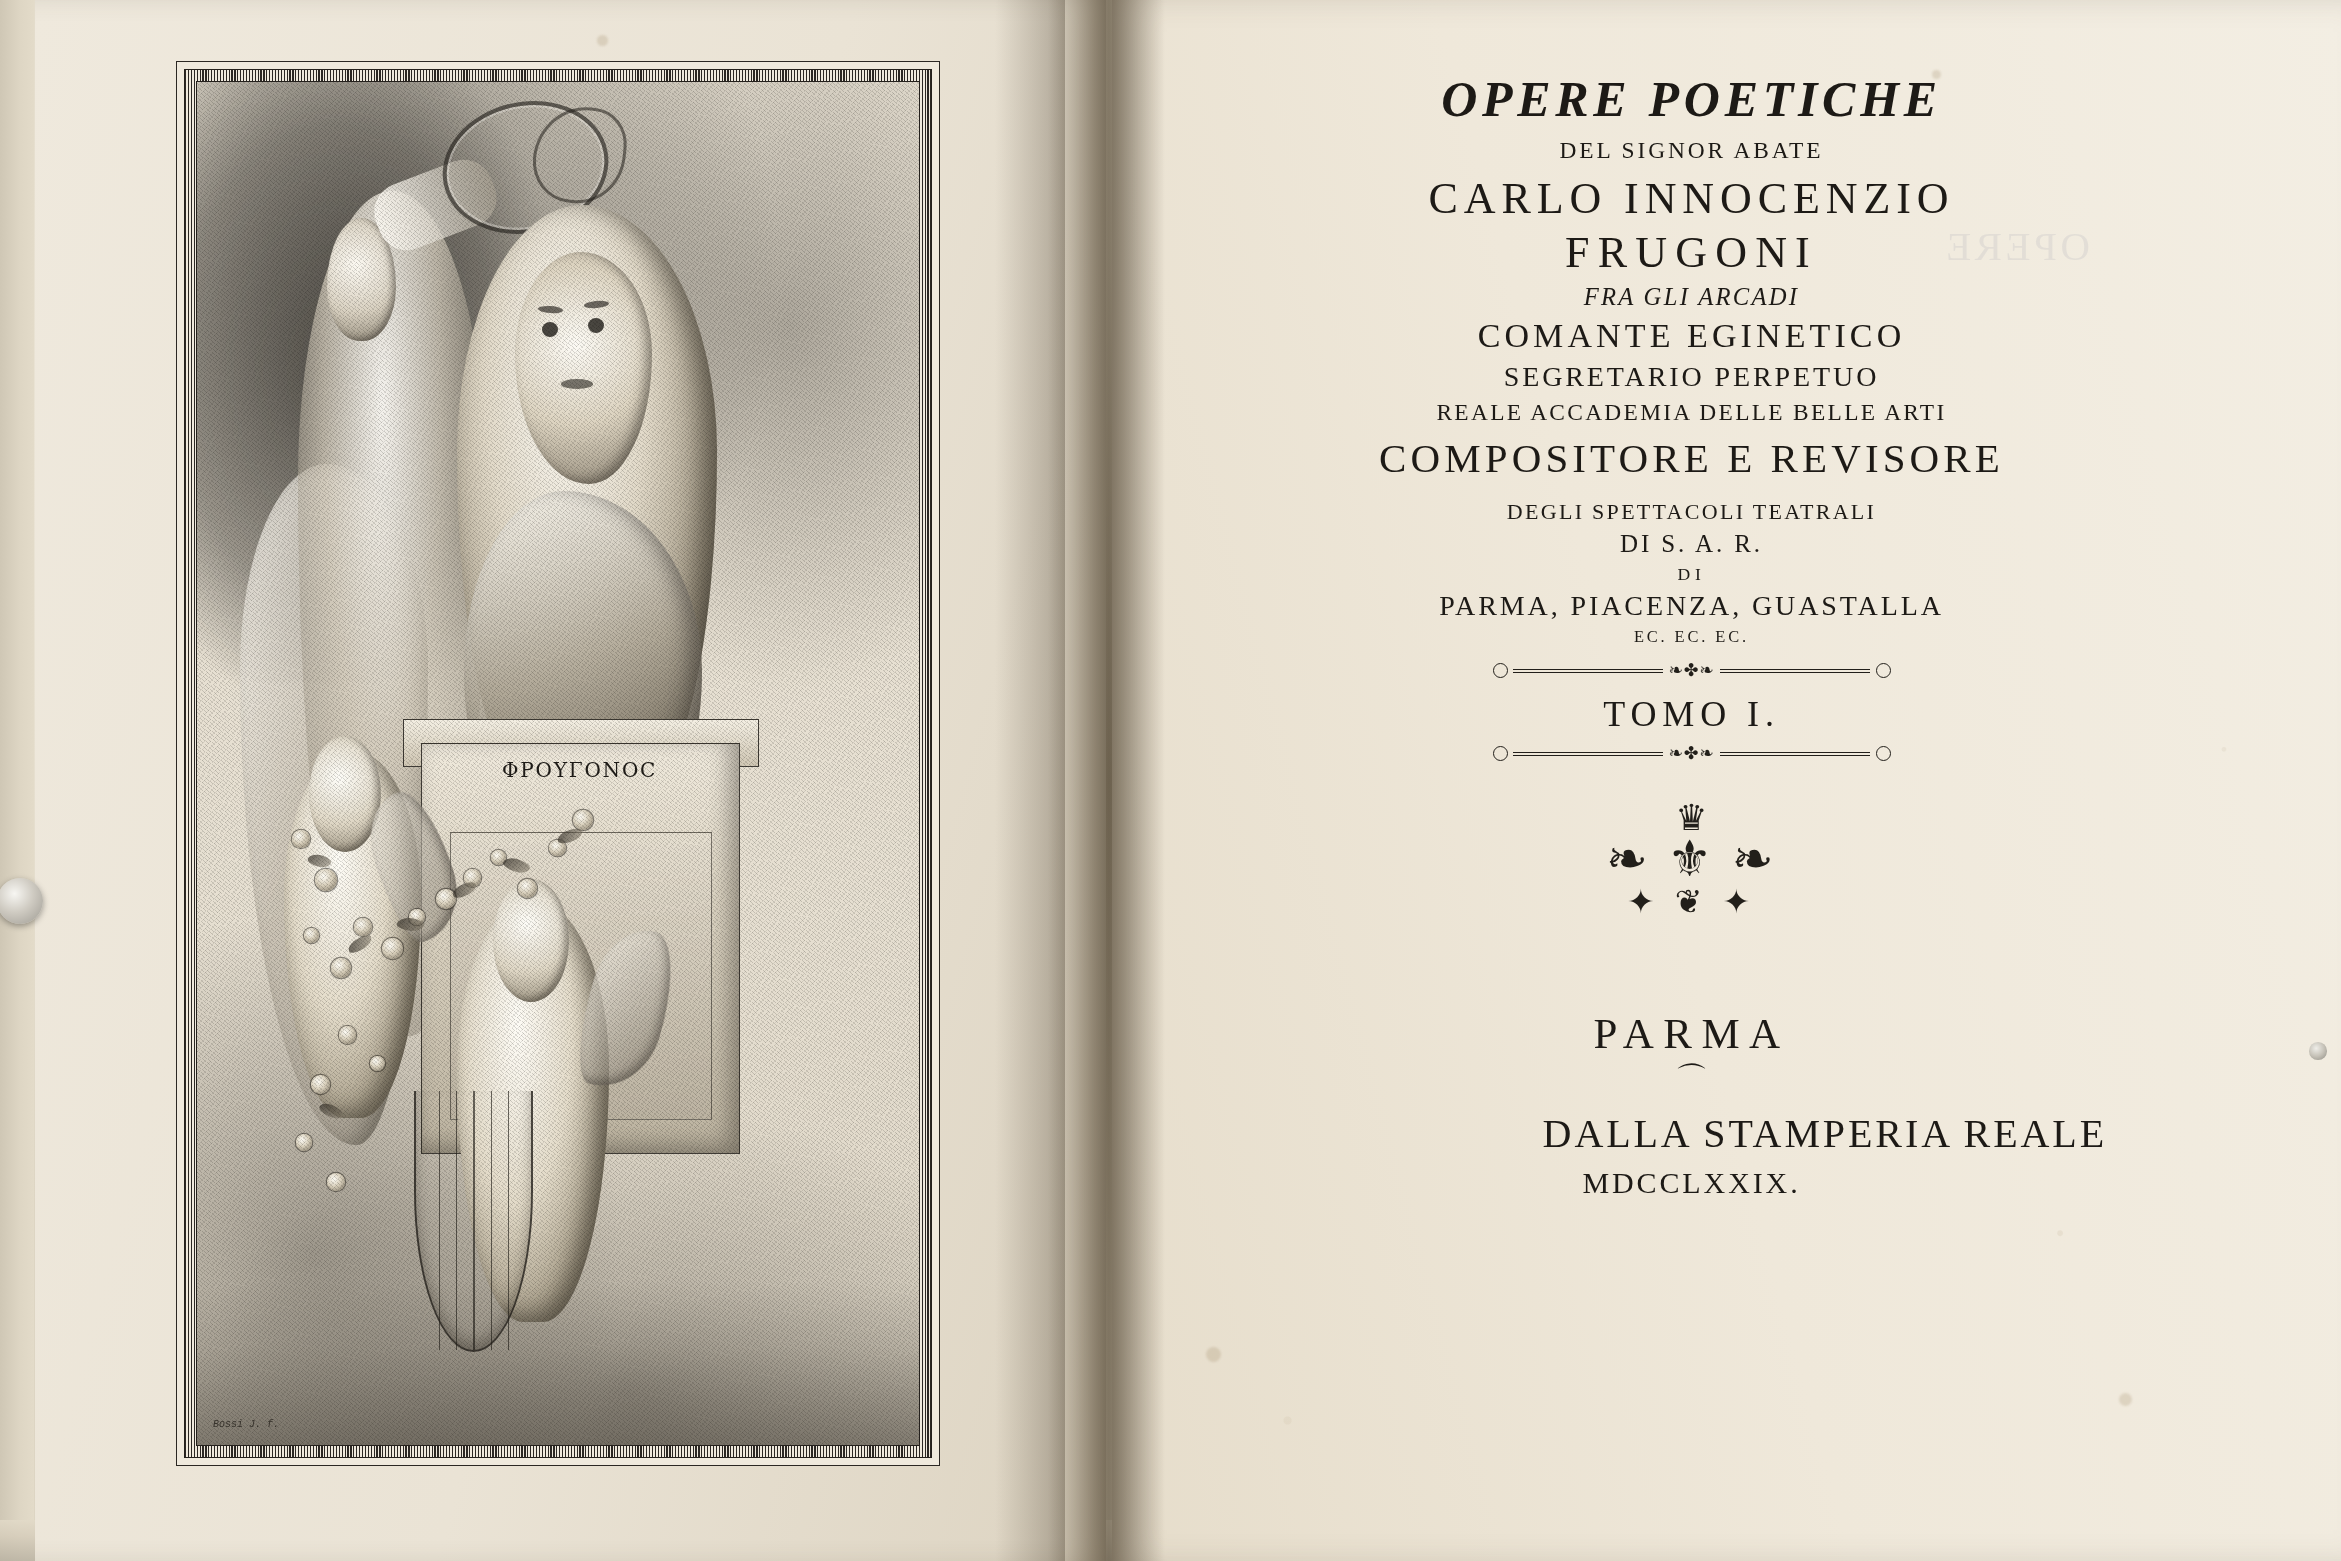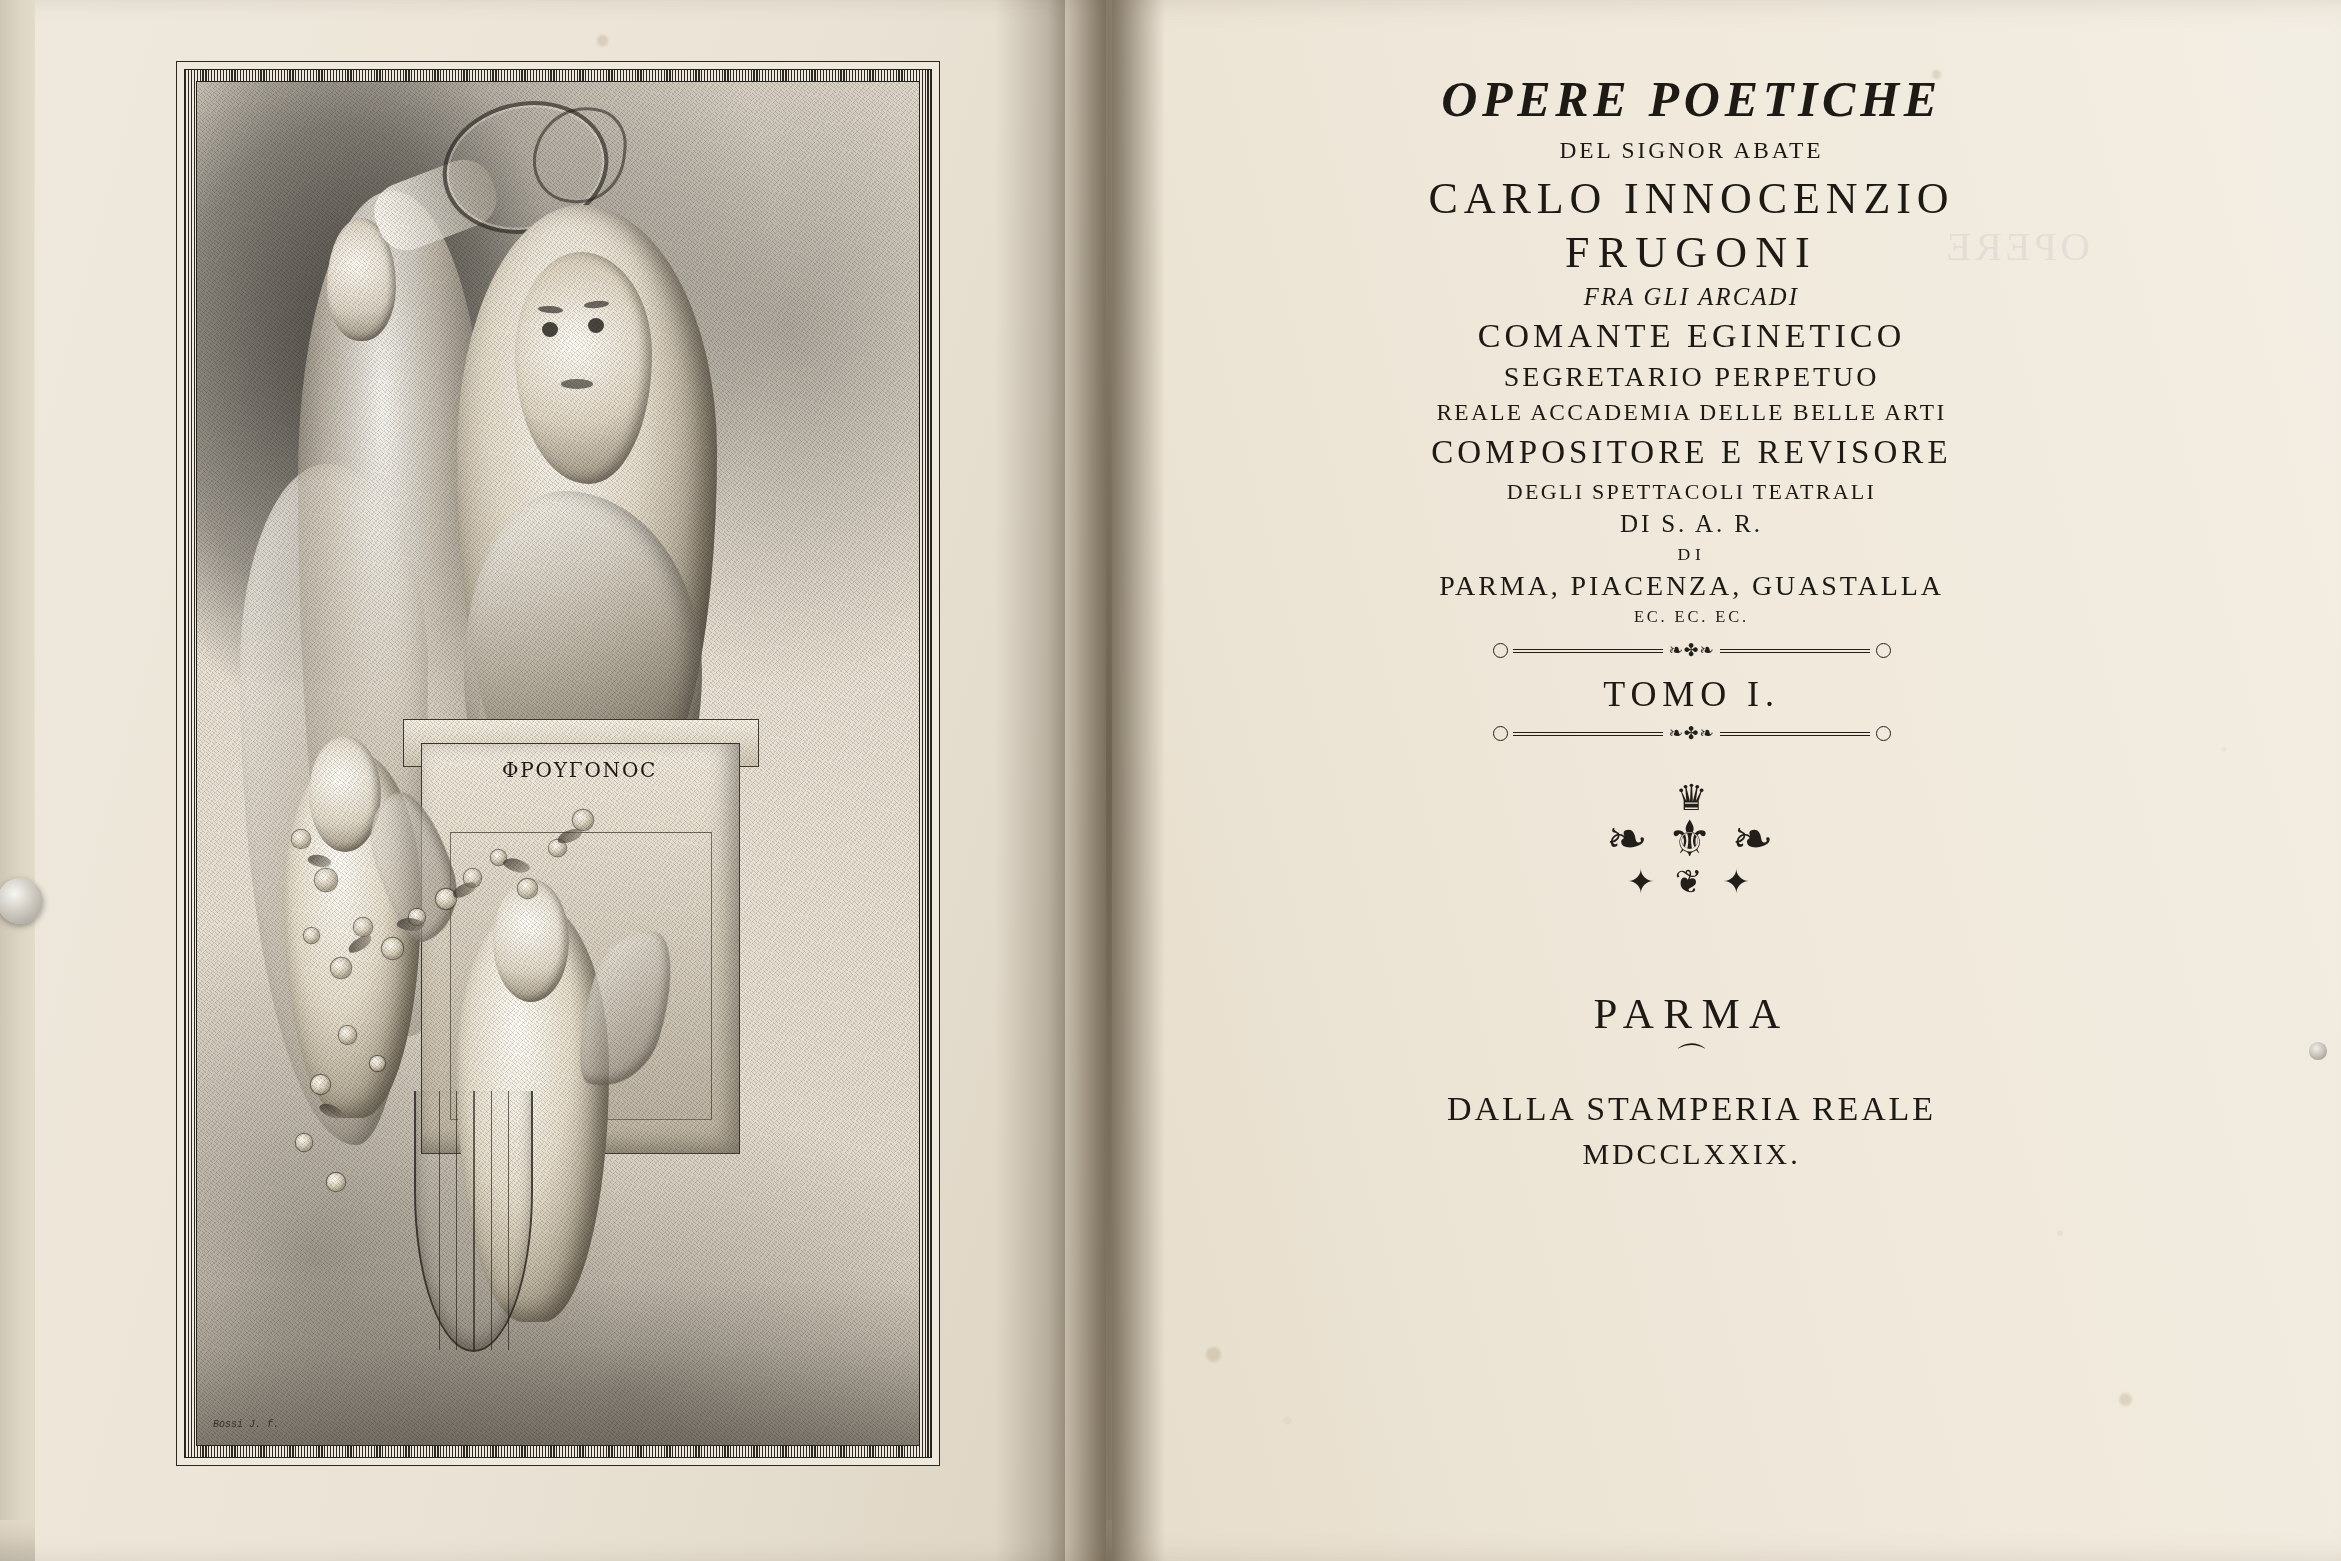--- a/index.html
+++ b/index.html
@@ -328,21 +328,21 @@
     margin-bottom: 9.4px;
   }
   .l-del { font-size:23.4px; letter-spacing: 2.9px; margin-bottom: 8.2px; }
   .l-carlo { font-size: 44px; letter-spacing: 5.9px; margin-bottom: 3.5px; }
   .l-frugoni { font-size: 44px; letter-spacing: 8.2px; margin-bottom: 5px; }
   .l-fra { font-style:italic; font-size: 24.6px; letter-spacing: 2.3px; margin-bottom: 5.9px; }
   .l-comante { font-size: 34px; letter-spacing: 4.1px; margin-bottom: 5.9px; }
   .l-segr { font-size: 28px; letter-spacing: 2.9px; margin-bottom: 5.9px; }
   .l-della { font-size: 16.4px; letter-spacing: 4.1px; margin-bottom: 5.9px; }
   .l-accad { font-size: 23.4px; letter-spacing: 2.3px; margin-bottom: 8.2px; }
-  .l-comp { font-size: 33px; letter-spacing: 4.1px; margin-bottom: 8px; }
+  .l-comp { font-size: 41px; letter-spacing: 4.1px; margin-bottom: 17px; }
   .l-spett { font-size: 22px; letter-spacing: 2.3px; margin-bottom: 4.7px; }
   .l-disar { font-size: 25px; letter-spacing: 2.9px; margin-bottom: 5.9px; }
   .l-infante { font-size: 37px; font-weight:700; letter-spacing: 4.1px; margin-bottom: 4.7px; }
   .l-di { font-size: 17.6px; letter-spacing: 4.7px; margin-bottom: 5.9px; }
   .l-parma3 { font-size: 28px; letter-spacing: 2.9px; margin-bottom: 4.7px; }
   .l-ec { font-size: 16.4px; letter-spacing: 2.9px; margin-bottom: 15px; }
 
   .tomo { font-size: 36px; letter-spacing: 5.9px; margin: 13px 0 10.5px; }
 
   
@@ -376,21 +376,21 @@
   }
   .orn-low {
     position:absolute; left:50%; top:82px; transform:translateX(-50%);
     font-size: 33px; letter-spacing:5.9px; line-height:1;
     white-space: nowrap;
   }
 
   .imprint { margin-top: 70px; }
   .l-parma { font-size: 43px; letter-spacing: 9.4px; margin-bottom: 3.5px; }
   .swash { font-size: 33px; letter-spacing: 0; margin: -4.7px 0 8.2px; }
-  .l-stamp { font-size: 34px; letter-spacing: 2.9px; margin-bottom: 9.4px; }
+  .l-stamp { font-size: 40px; letter-spacing: 2.9px; margin-bottom: 9.4px; text-align: right; }
   .l-year { font-size: 30px; letter-spacing: 2.9px; }
 
   .page-shadow-l {
     position:absolute; left:995px; top:0; width:70px; height:1562px;
     background: linear-gradient(90deg, rgba(0,0,0,0) 0%, rgba(72,61,45,.35) 100%);
     pointer-events:none;
   }
 </style>
 </head>
 <body>

